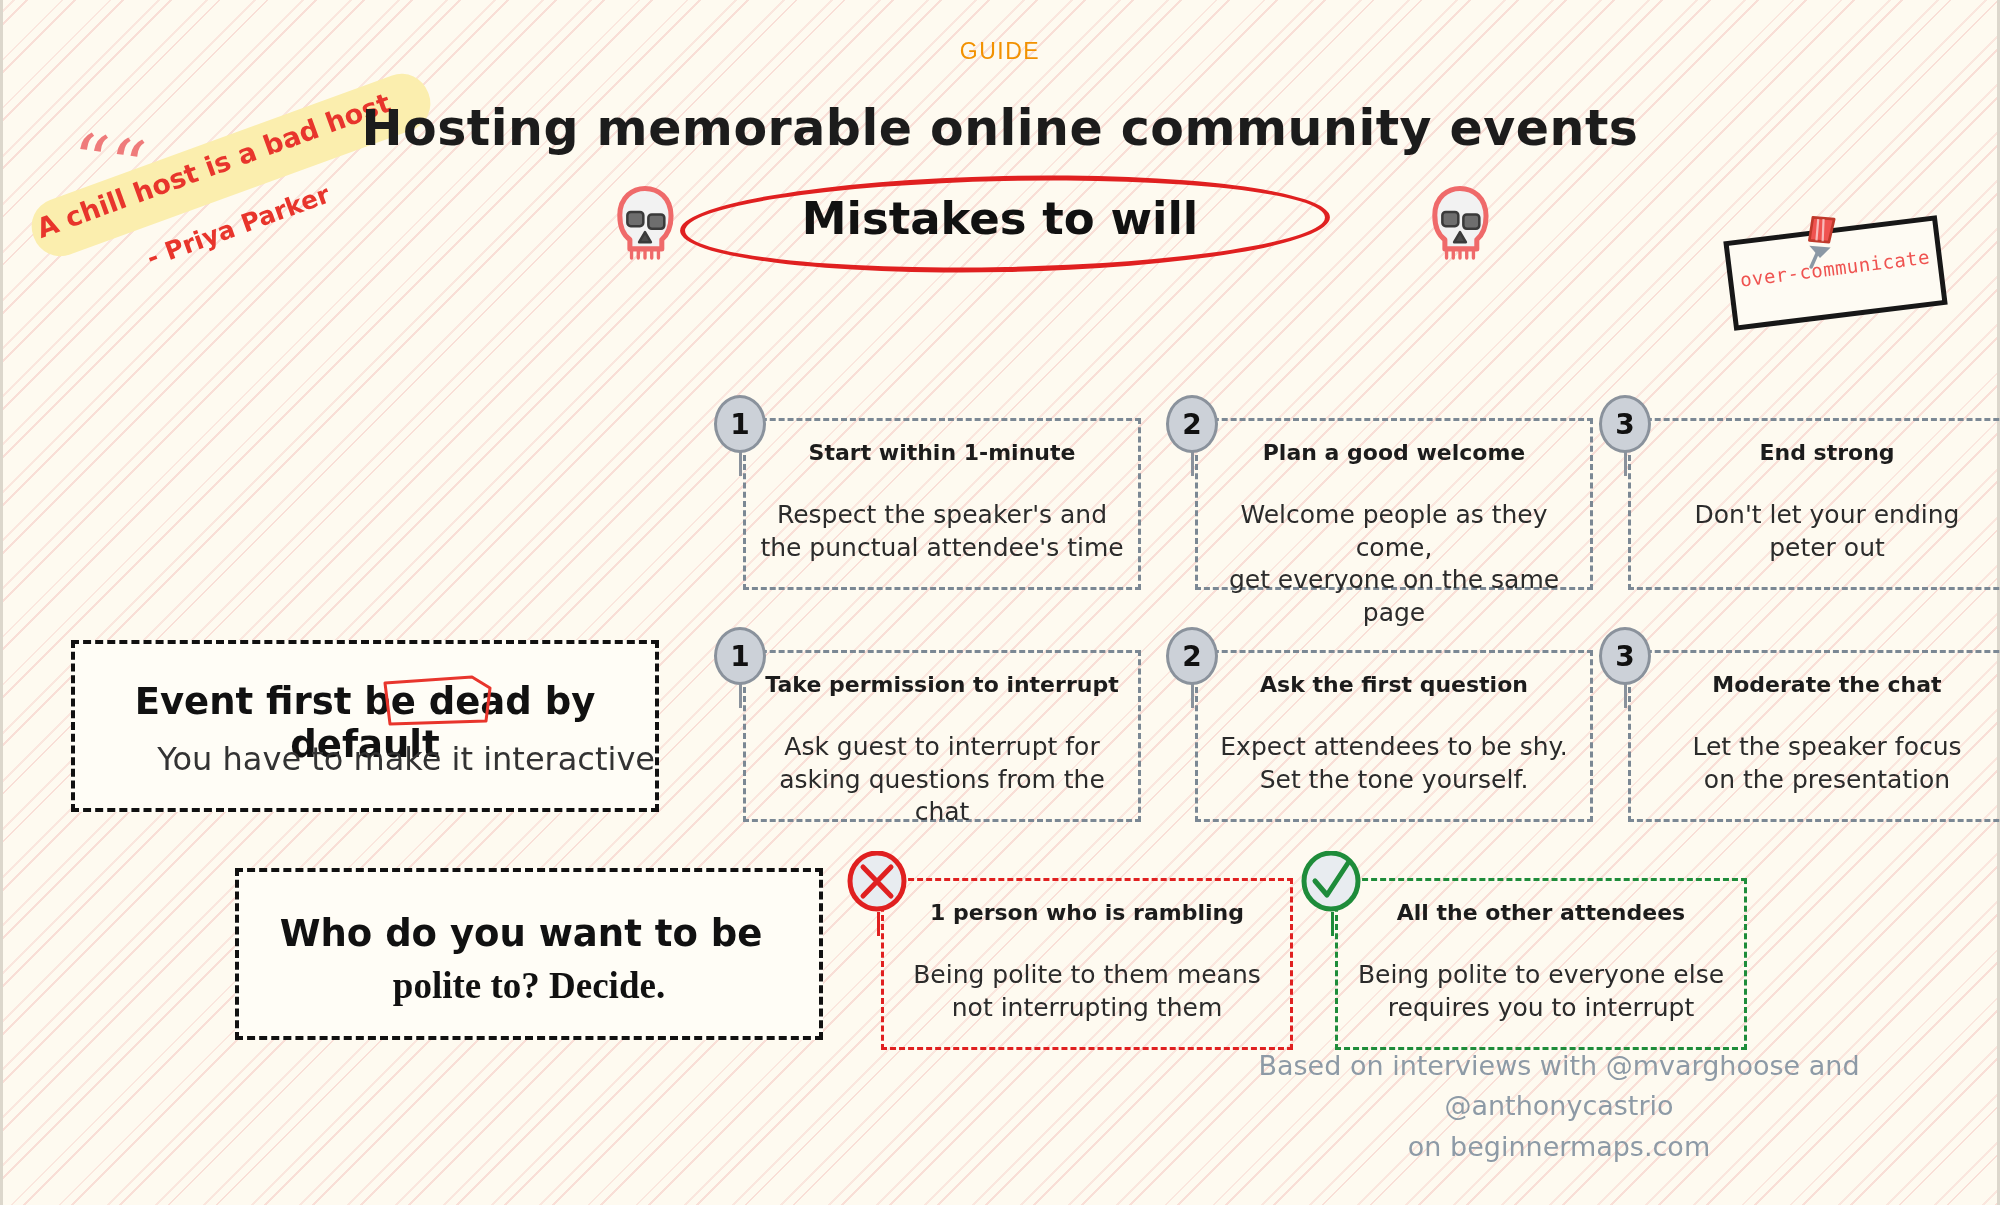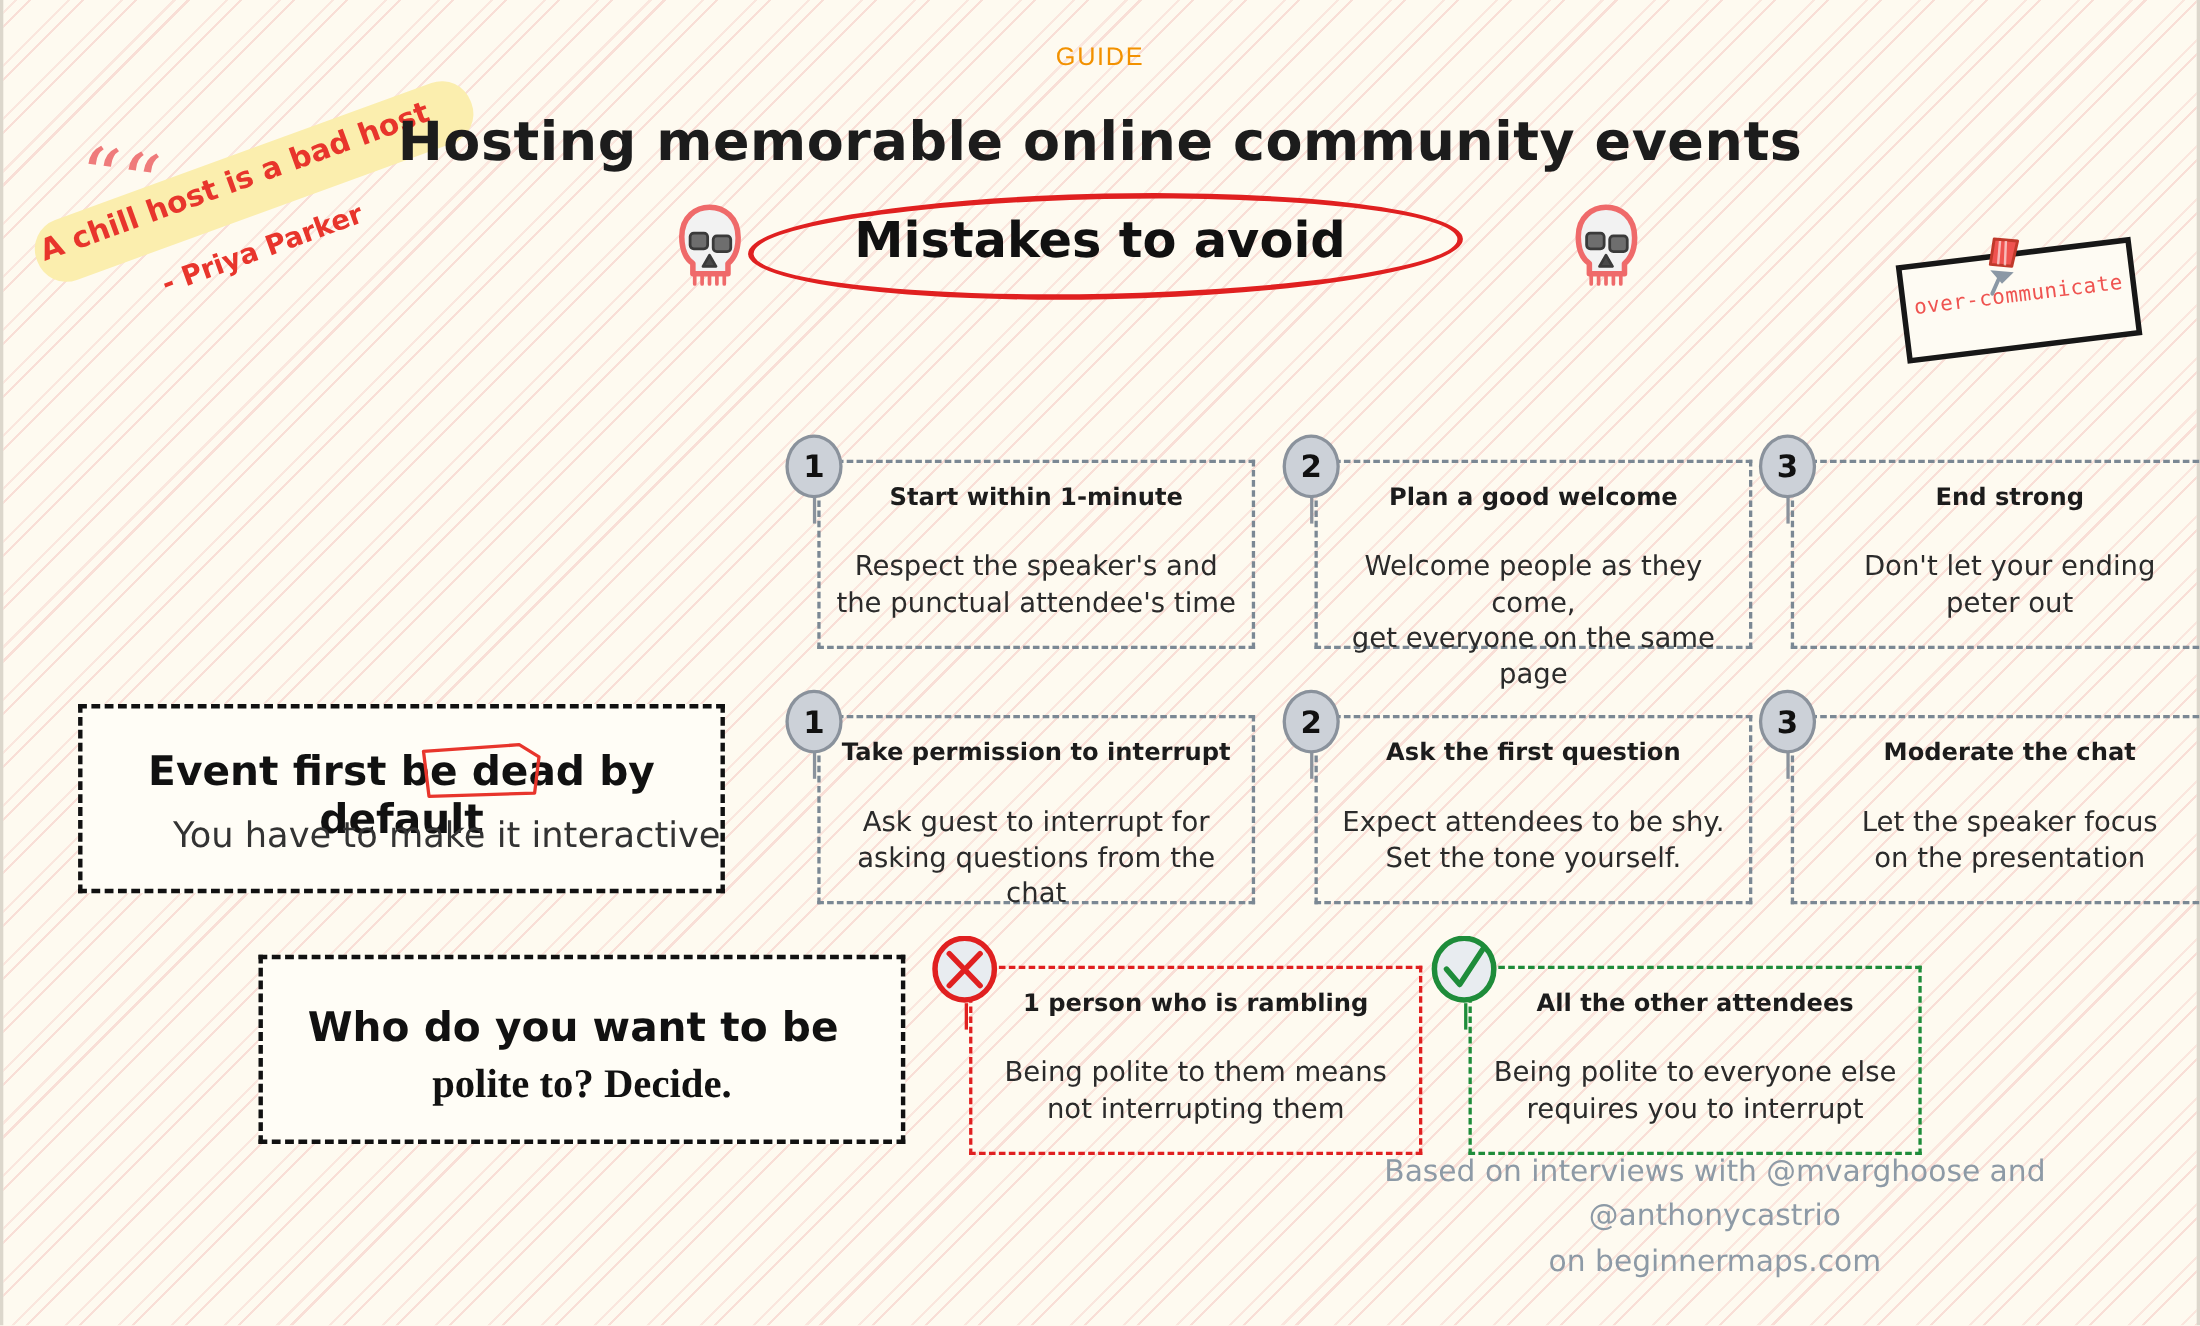--- a/index.html
+++ b/index.html
@@ -187,21 +187,21 @@
     <div id="quote-hl"></div>
     <div id="quote-text" class="hand">A chill host is a bad host</div>
     <div id="quote-author" class="hand">- Priya Parker</div>
   </div>
 
   <div id="guide-label">GUIDE</div>
   <div id="main-title" class="hand">Hosting memorable online community events</div>
 
   <div id="subtitle-wrap">
     <div id="subtitle-ellipse"></div>
-    <div id="subtitle" class="hand">Mistakes to avoid</div>
+    <div id="subtitle" class="hand">Mistakes to will</div>
   </div>
 
   <div class="skull" id="skull-left">
     <svg viewBox="0 0 100 100" width="84" height="84">
       <path d="M20 42 C20 20 36 10 50 10 C66 10 81 21 81 43 C81 57 76 66 70 71 L70 82 L32 82 L32 71 C25 66 20 56 20 42 Z" fill="#f2f2f2" stroke="#ef6a6a" stroke-width="6" stroke-linejoin="round"></path>
       <path d="M34 84 v9 M42 84 v9 M50 84 v9 M58 84 v9 M66 84 v9" stroke="#ef6a6a" stroke-width="4" stroke-linecap="round"></path>
       <rect x="29" y="38" width="19" height="17" rx="4" fill="#6e6e6e" stroke="#3a3a3a" stroke-width="3"></rect>
       <rect x="54" y="41" width="19" height="17" rx="4" fill="#6e6e6e" stroke="#3a3a3a" stroke-width="3"></rect>
       <path d="M50 62 L57 74 L43 74 Z" fill="#4a4a4a" stroke="#3a3a3a" stroke-width="3" stroke-linejoin="round"></path>
     </svg>

